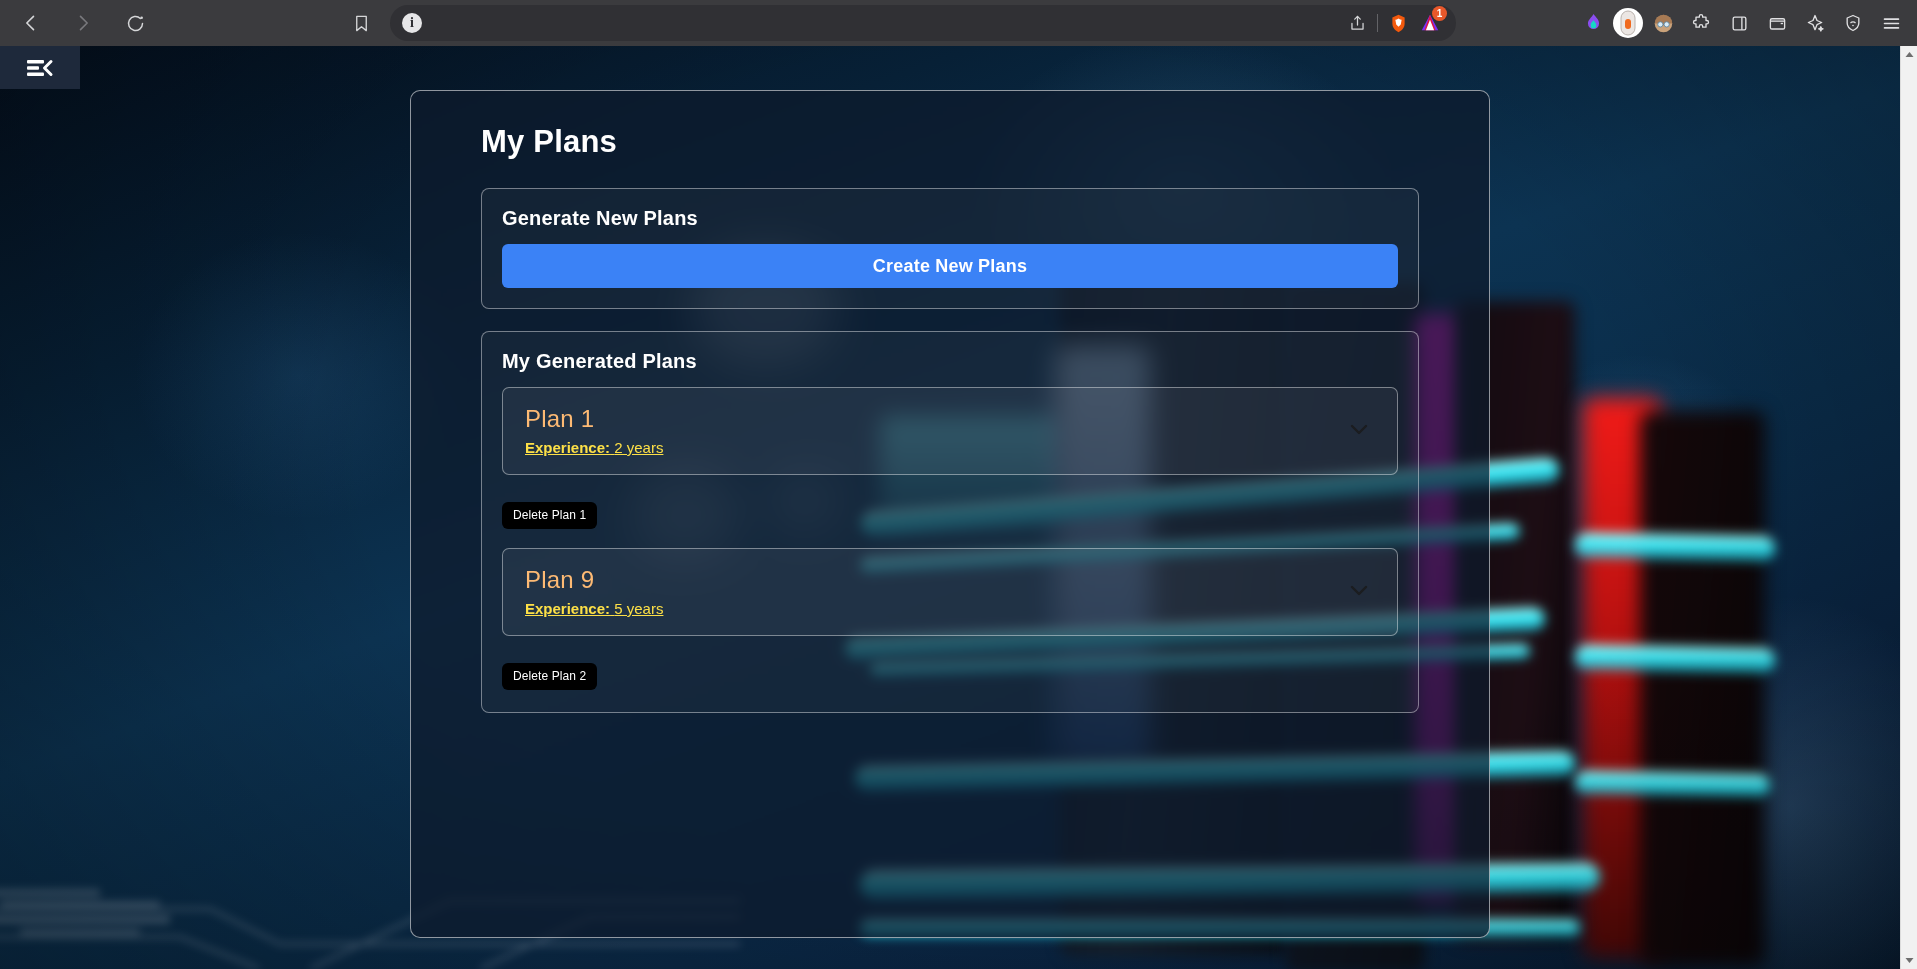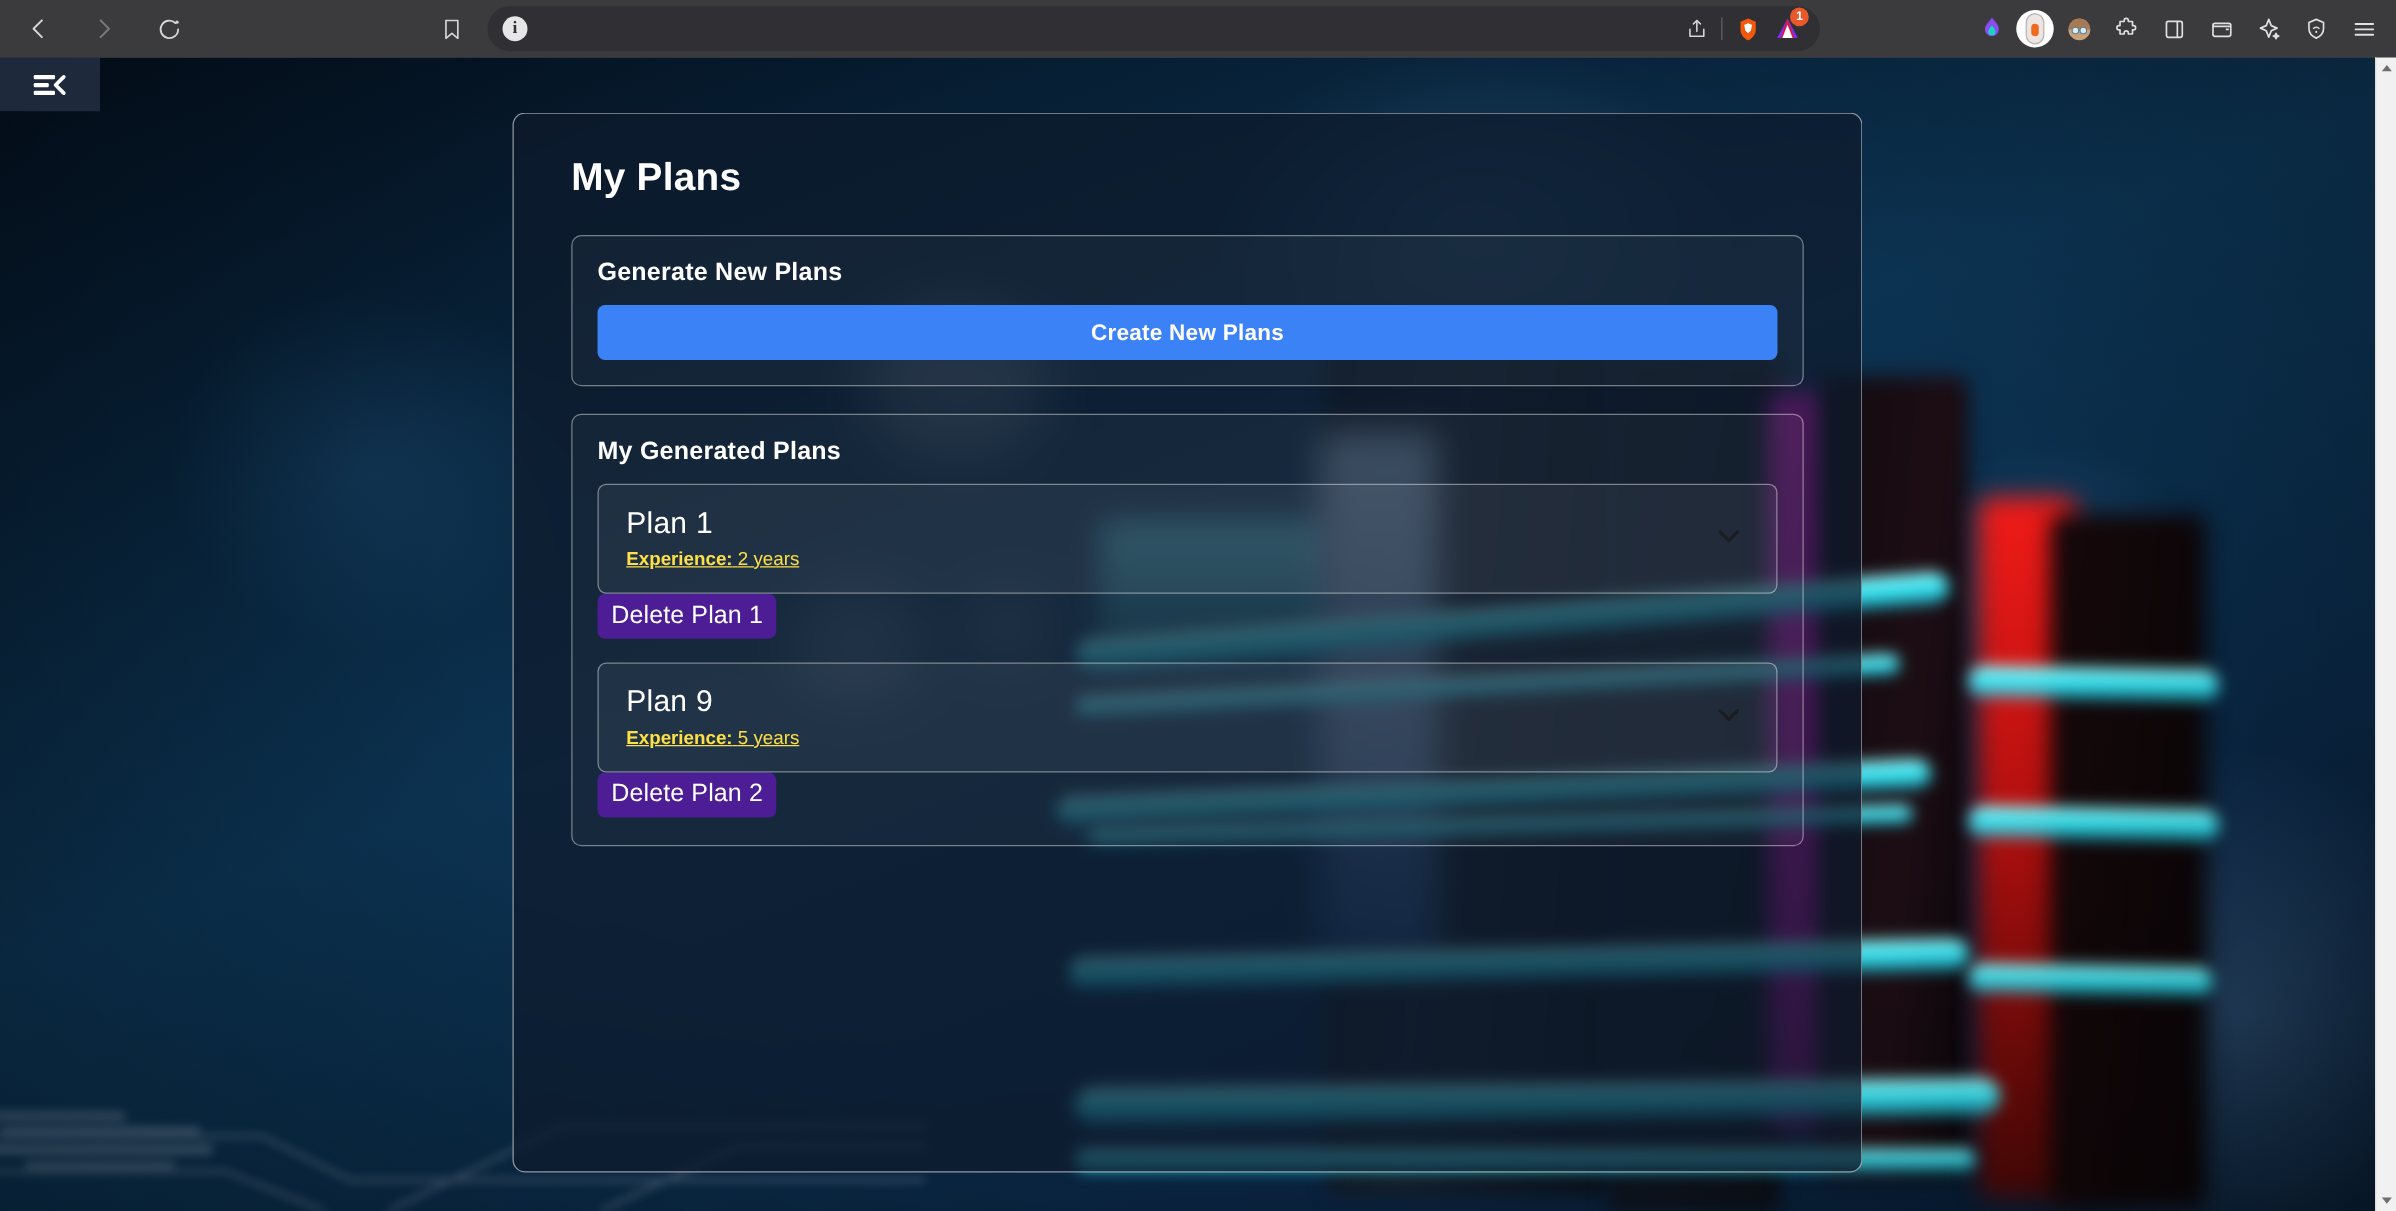--- a/index.html
+++ b/index.html
@@ -201,21 +201,21 @@
   .side-tab svg { display:block; }
 
   
   .main-card {
     position: absolute;
     left: 410px; top: 44px;
     width: 1080px; height: 848px;
     background: rgba(14, 26, 44, 0.72);
     border: 1px solid rgba(255,255,255,0.55);
     border-radius: 10px;
-    padding: 28px 14px;
+    padding: 28px 38px;
     backdrop-filter: blur(2px);
     z-index: 10;
   }
   .page-title {
     color: #ffffff;
     font-size: 31px;
     font-weight: bold;
     letter-spacing: 0.2px;
     margin: 5px 0 0 32px;
   }
@@ -255,45 +255,45 @@
     border-radius: 7px;
     background: rgba(255,255,255,0.05);
     padding: 17px 22px 18px 22px;
     display: flex; align-items: center;
     position: relative;
     cursor: pointer;
     min-height: 82px;
   }
   .plan-info { display: flex; flex-direction: column; gap: 6px; }
   .plan-name {
-    color: #ffffff;
+    color: #fdba74;
     font-size: 24px;
     font-weight: normal;
     letter-spacing: .2px;
   }
   .plan-exp {
     color: #fde047;
     font-size: 15px;
     text-decoration: underline;
   }
   .plan-exp b { font-weight: bold; }
   .chevron {
     position: absolute;
     right: 28px; top: 50%;
     transform: translateY(-50%);
     color: #1b1d20;
   }
   .delete-btn {
-    margin-top: 0;
+    margin-top: 27px;
     display: inline-block;
     border: none;
     border-radius: 6px;
-    background: #4c1d95;
+    background: #000000;
     color: #ffffff;
-    font-size: 20px;
+    font-size: 12px;
     font-family: "Liberation Sans", sans-serif;
     padding: 6px 11px 7px 11px;
     cursor: pointer;
     letter-spacing: .1px;
   }
   .plan-block + .plan-block { margin-top: 19px; }
 
   
   .scrollbar {
     position: absolute;

